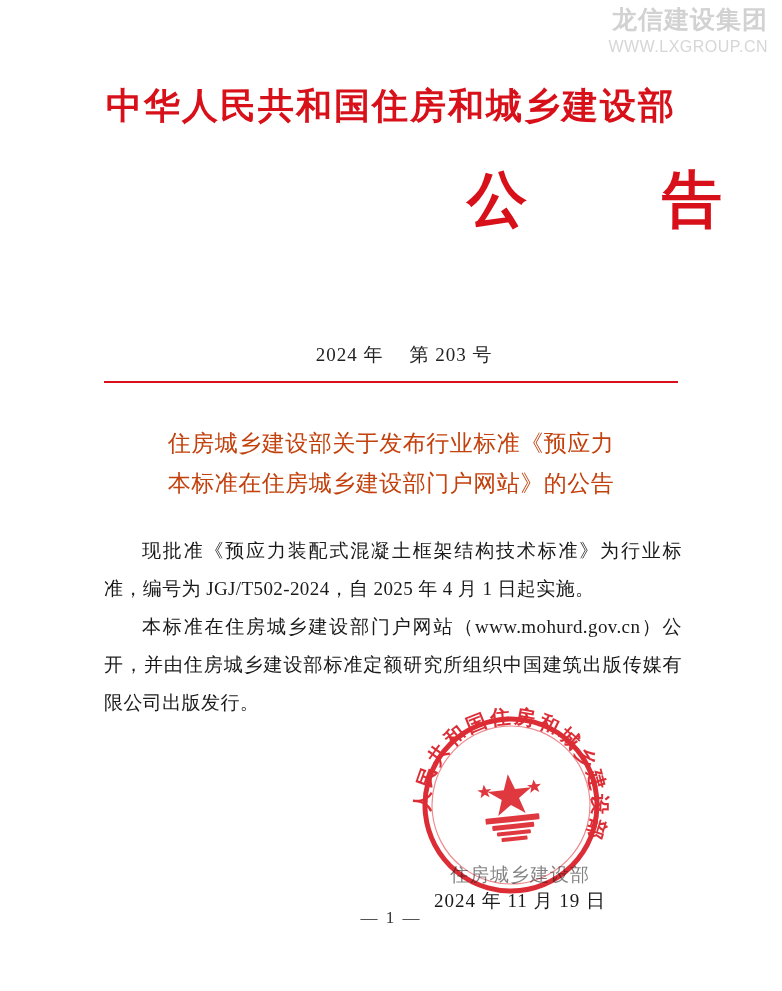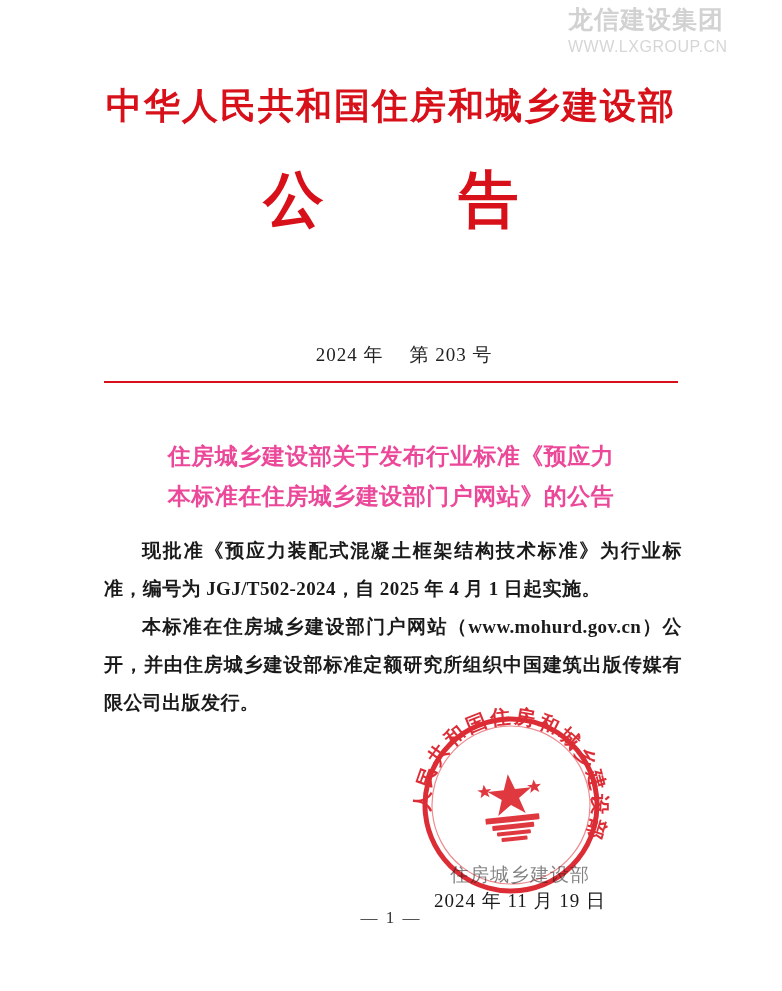--- a/index.html
+++ b/index.html
@@ -15,21 +15,21 @@
     font-family: "Liberation Serif", serif;
     color: #1a1a1a;
   }
 
   
   #watermark {
     position: absolute;
     top: 6px;
     right: 14px;
     width: 200px;
-    text-align: left;
+    text-align: right;
     color: #cfcfcf;
     user-select: none;
   }
   #watermark .wm-main {
     font-family: "Liberation Sans", sans-serif;
     font-size: 25px;
     font-weight: bold;
     letter-spacing: 1px;
     line-height: 1.1;
     color: #d2d2d2;
@@ -56,21 +56,21 @@
     font-weight: bold;
     font-size: 36px;
     letter-spacing: 2px;
     line-height: 1;
   }
   #gonggao {
     position: absolute;
     top: 170px;
     left: 0;
     width: 782px;
-    text-align: center;
+    text-align: right;
     color: #d8101a;
     font-family: "Liberation Serif", serif;
     font-weight: bold;
     font-size: 60px;
     letter-spacing: 60px;
     text-indent: 60px;
     line-height: 1;
   }
 
   
@@ -96,48 +96,47 @@
     top: 381px;
     left: 104px;
     width: 574px;
     height: 2px;
     background: #d8101a;
   }
 
   
   #doc-title {
     position: absolute;
-    top: 437px;
+    top: 424px;
     left: 104px;
     width: 574px;
     text-align: center;
     font-family: "Liberation Serif", serif;
-    font-weight: bold;
+    font-weight: normal;
     font-size: 23px;
     line-height: 1.75;
     letter-spacing: 0.5px;
-    color: #ec4899;
+    color: #c2410c;
   }
 
   
   #body-text {
     position: absolute;
     top: 532px;
     left: 104px;
     width: 578px;
     font-size: 19px;
     line-height: 2.0;
     letter-spacing: 0.4px;
     color: #1a1a1a;
   }
   #body-text p {
     margin: 0;
     text-indent: 2em;
     text-align: justify;
-    font-weight: bold;
   }
 
   
   #seal {
     position: absolute;
     top: 700px;
     left: 406px;
     width: 210px;
     height: 210px;
   }

